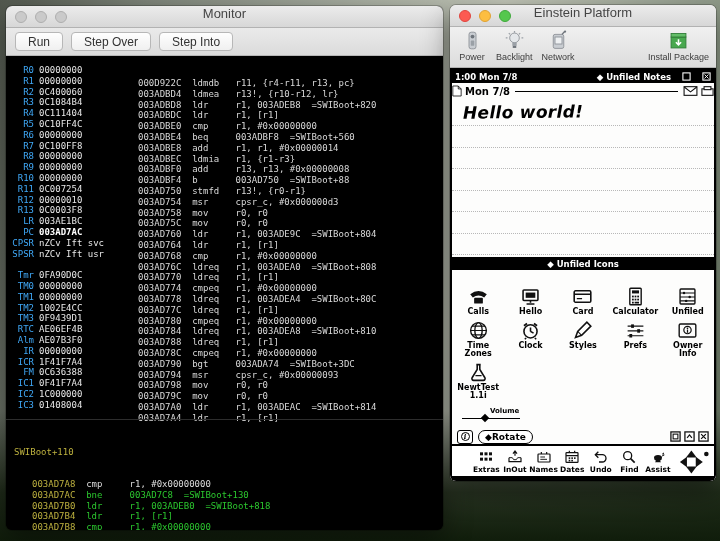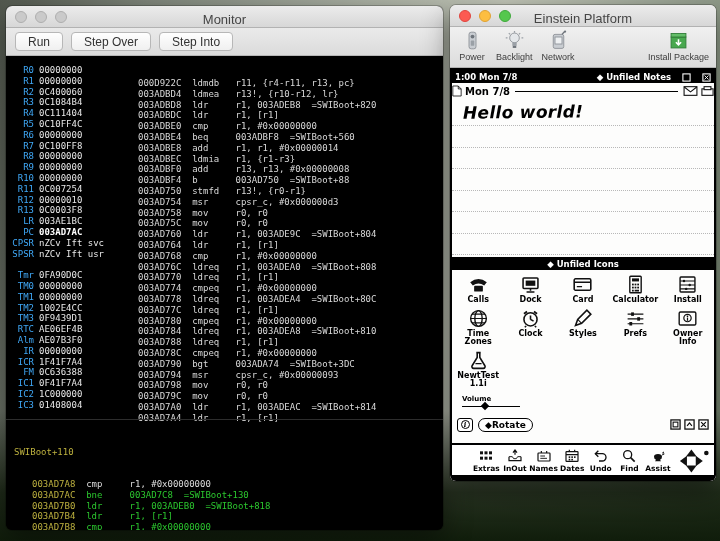--- a/index.html
+++ b/index.html
@@ -5,21 +5,21 @@
   *{margin:0;padding:0;box-sizing:border-box}
   html,body{width:720px;height:541px;overflow:hidden}
   body{font-family:"Liberation Sans",sans-serif;position:relative}
   .desktop{position:absolute;inset:0;
     background:
       linear-gradient(180deg, rgba(10,20,8,0) 76%, rgba(20,32,14,.88) 91%, #101d0b 100%),
       linear-gradient(100deg, #53594f 0%, #7e857a 18%, #aab0a3 45%, #c2c6b8 62%, #98a292 85%, #6c7c66 100%);}
   .window{position:absolute;border-radius:6px;overflow:hidden;
     box-shadow:0 10px 28px rgba(0,0,0,.45), 0 0 0 1px rgba(0,0,0,.22);background:#fff}
   .titlebar{height:22px;background:linear-gradient(#ececec,#d7d7d7);border-bottom:1px solid #b2b2b2;
-    position:relative;display:flex;align-items:flex-end;justify-content:center}
+    position:relative;display:flex;align-items:flex-start;justify-content:center}
   .title{font-size:13px;color:#454545}
   .lights{position:absolute;left:9px;top:0;height:100%;display:flex;align-items:center;gap:8px}
   .light{width:12px;height:12px;border-radius:50%}
   .light.gray{background:#cacaca;border:1px solid #aeaeae}
   .light.red{background:#fc5a52;border:1px solid #df453e}
   .light.yellow{background:#fdbe41;border:1px solid #dfa133}
   .light.green{background:#55c74e;border:1px solid #3fa93c}
 
   
   .monitor{left:6px;top:6px;width:437px;height:524px;background:#000}
@@ -50,38 +50,38 @@
   .etool{display:flex;flex-direction:column;align-items:center;min-width:30px;cursor:default}
   .etool:last-child{margin-left:auto}
   .etool-icon{width:21px;height:21px}
   .etool-icon svg{width:100%;height:100%}
   .etool-label{font-size:9px;color:#3d3d3d;margin-top:1px;white-space:nowrap}
 
   .newton{position:absolute;left:0;right:0;top:63px;bottom:0;background:#fdfdfc;border:2px solid #000;
     display:flex;flex-direction:column;font-family:"DejaVu Sans",sans-serif;color:#000}
   .nstatus{flex:0 0 13px;background:#000;color:#fff;display:flex;align-items:center;
     justify-content:space-between;padding:0 3px;font-size:8.5px;font-weight:bold}
-  .nstatus-right{display:flex;align-items:flex-end;gap:11px}
+  .nstatus-right{display:flex;align-items:flex-start;gap:11px}
   .mini{display:inline-block;line-height:0}
   .nnote-title{flex:0 0 16px;display:flex;align-items:center;gap:3px;padding:0 0}
   .nnote-date{font-size:10px;font-weight:bold;white-space:nowrap}
   .nline{flex:1;border-top:1.5px solid #000;height:0;margin:0 2px}
   .nnote-body{position:relative;flex:0 0 158px;overflow:hidden}
   .hello{position:absolute;left:11px;top:3px;font-style:italic;font-weight:bold;font-size:17px;
     letter-spacing:.3px;transform:rotate(-.6deg)}
   .dotline{position:absolute;left:0;right:0;border-top:1.5px dotted #b8b8b8}
   .nicons-bar{flex:0 0 13px;background:#000;color:#fff;display:flex;align-items:center;
     justify-content:center;font-size:8.5px;font-weight:bold}
-  .napps{display:flex;flex-wrap:wrap;padding-top:4px;flex:0 0 auto}
+  .napps{display:flex;flex-wrap:wrap;padding-top:16px;flex:0 0 auto}
   .napp{width:20%;display:flex;flex-direction:column;align-items:center;margin-bottom:3px;cursor:default}
   .napp-icon{width:21px;height:21px}
   .napp-icon svg{width:100%;height:100%}
   .napp-label{font-size:8px;font-weight:bold;line-height:8.5px;text-align:center;max-width:46px;margin-top:1px}
   .nvolume{margin:3px 0 0 10px;flex:0 0 auto}
-  .nvol-label{font-size:7px;font-weight:bold;margin-left:0}
+  .nvol-label{font-size:7px;font-weight:bold;margin-left:28px}
   .nvol-slider{position:relative;width:58px;height:8px}
   .nvol-line{position:absolute;left:0;right:0;top:3px;border-top:1px solid #000}
   .nvol-knob{position:absolute;left:20px;top:0;width:6px;height:6px;background:#000;transform:rotate(45deg)}
   .nctrl{display:flex;align-items:center;padding:0 5px;margin-top:7px;gap:5px;flex:0 0 auto}
   .i-btn{width:16px;height:14px;border:1.5px solid #000;border-radius:3px;background:#fff;
     display:flex;align-items:center;justify-content:center}
   .i-circ{width:9px;height:9px;border:1px solid #000;border-radius:50%;
     font:italic bold 7px "DejaVu Serif",serif;display:flex;align-items:center;justify-content:center;line-height:1}
   .rotate-btn{height:14px;border:1.5px solid #000;border-radius:8px;padding:0 6px;background:#fff;
     display:flex;align-items:center;font-size:9px;font-weight:bold}
@@ -222,21 +222,21 @@
                 <rect x="7" y="13.5" width="10" height="6.5" rx="1" fill="#111"></rect>
               </svg></div>
             <div class="napp-label">Calls</div>
           </div>
           <div class="napp">
             <div class="napp-icon"><svg viewBox="0 0 24 24" fill="none" stroke="#111" stroke-width="1.8">
                 <rect x="3.5" y="4.5" width="17" height="12" rx="1"></rect>
                 <rect x="6.5" y="7.5" width="11" height="6" fill="#111" stroke="none"></rect>
                 <path d="M12 16.5 v2.5 M7.5 20.5 h9"></path>
               </svg></div>
-            <div class="napp-label">Dock</div>
+            <div class="napp-label">Hello</div>
           </div>
           <div class="napp">
             <div class="napp-icon"><svg viewBox="0 0 24 24" fill="none" stroke="#111" stroke-width="1.8">
                 <rect x="2.5" y="5.5" width="19" height="13" rx="1.5"></rect>
                 <path d="M2.5 9.5 h19"></path>
                 <path d="M5.5 14.5 h6" stroke-width="1.4"></path>
               </svg></div>
             <div class="napp-label">Card</div>
           </div>
           <div class="napp">
@@ -259,21 +259,21 @@
           <div class="napp">
             <div class="napp-icon"><svg viewBox="0 0 24 24" fill="none" stroke="#111" stroke-width="1.6">
                 <rect x="3.5" y="3.5" width="17" height="17" rx="1"></rect>
                 <path d="M3.5 8 h17 M3.5 12.5 h17 M3.5 17 h17" stroke-width="1.2"></path>
                 <g fill="#111" stroke="none">
                   <circle cx="8" cy="8" r="1.4"></circle>
                   <circle cx="14.5" cy="12.5" r="1.4"></circle>
                   <circle cx="10.5" cy="17" r="1.4"></circle>
                 </g>
               </svg></div>
-            <div class="napp-label">Install</div>
+            <div class="napp-label">Unfiled</div>
           </div>
           <div class="napp">
             <div class="napp-icon"><svg viewBox="0 0 24 24" fill="none" stroke="#111" stroke-width="1.6">
                 <circle cx="12" cy="12" r="9"></circle>
                 <ellipse cx="12" cy="12" rx="4.2" ry="9"></ellipse>
                 <path d="M3 12 h18 M4.6 7 h14.8 M4.6 17 h14.8" stroke-width="1.2"></path>
               </svg></div>
             <div class="napp-label">Time Zones</div>
           </div>
           <div class="napp">

